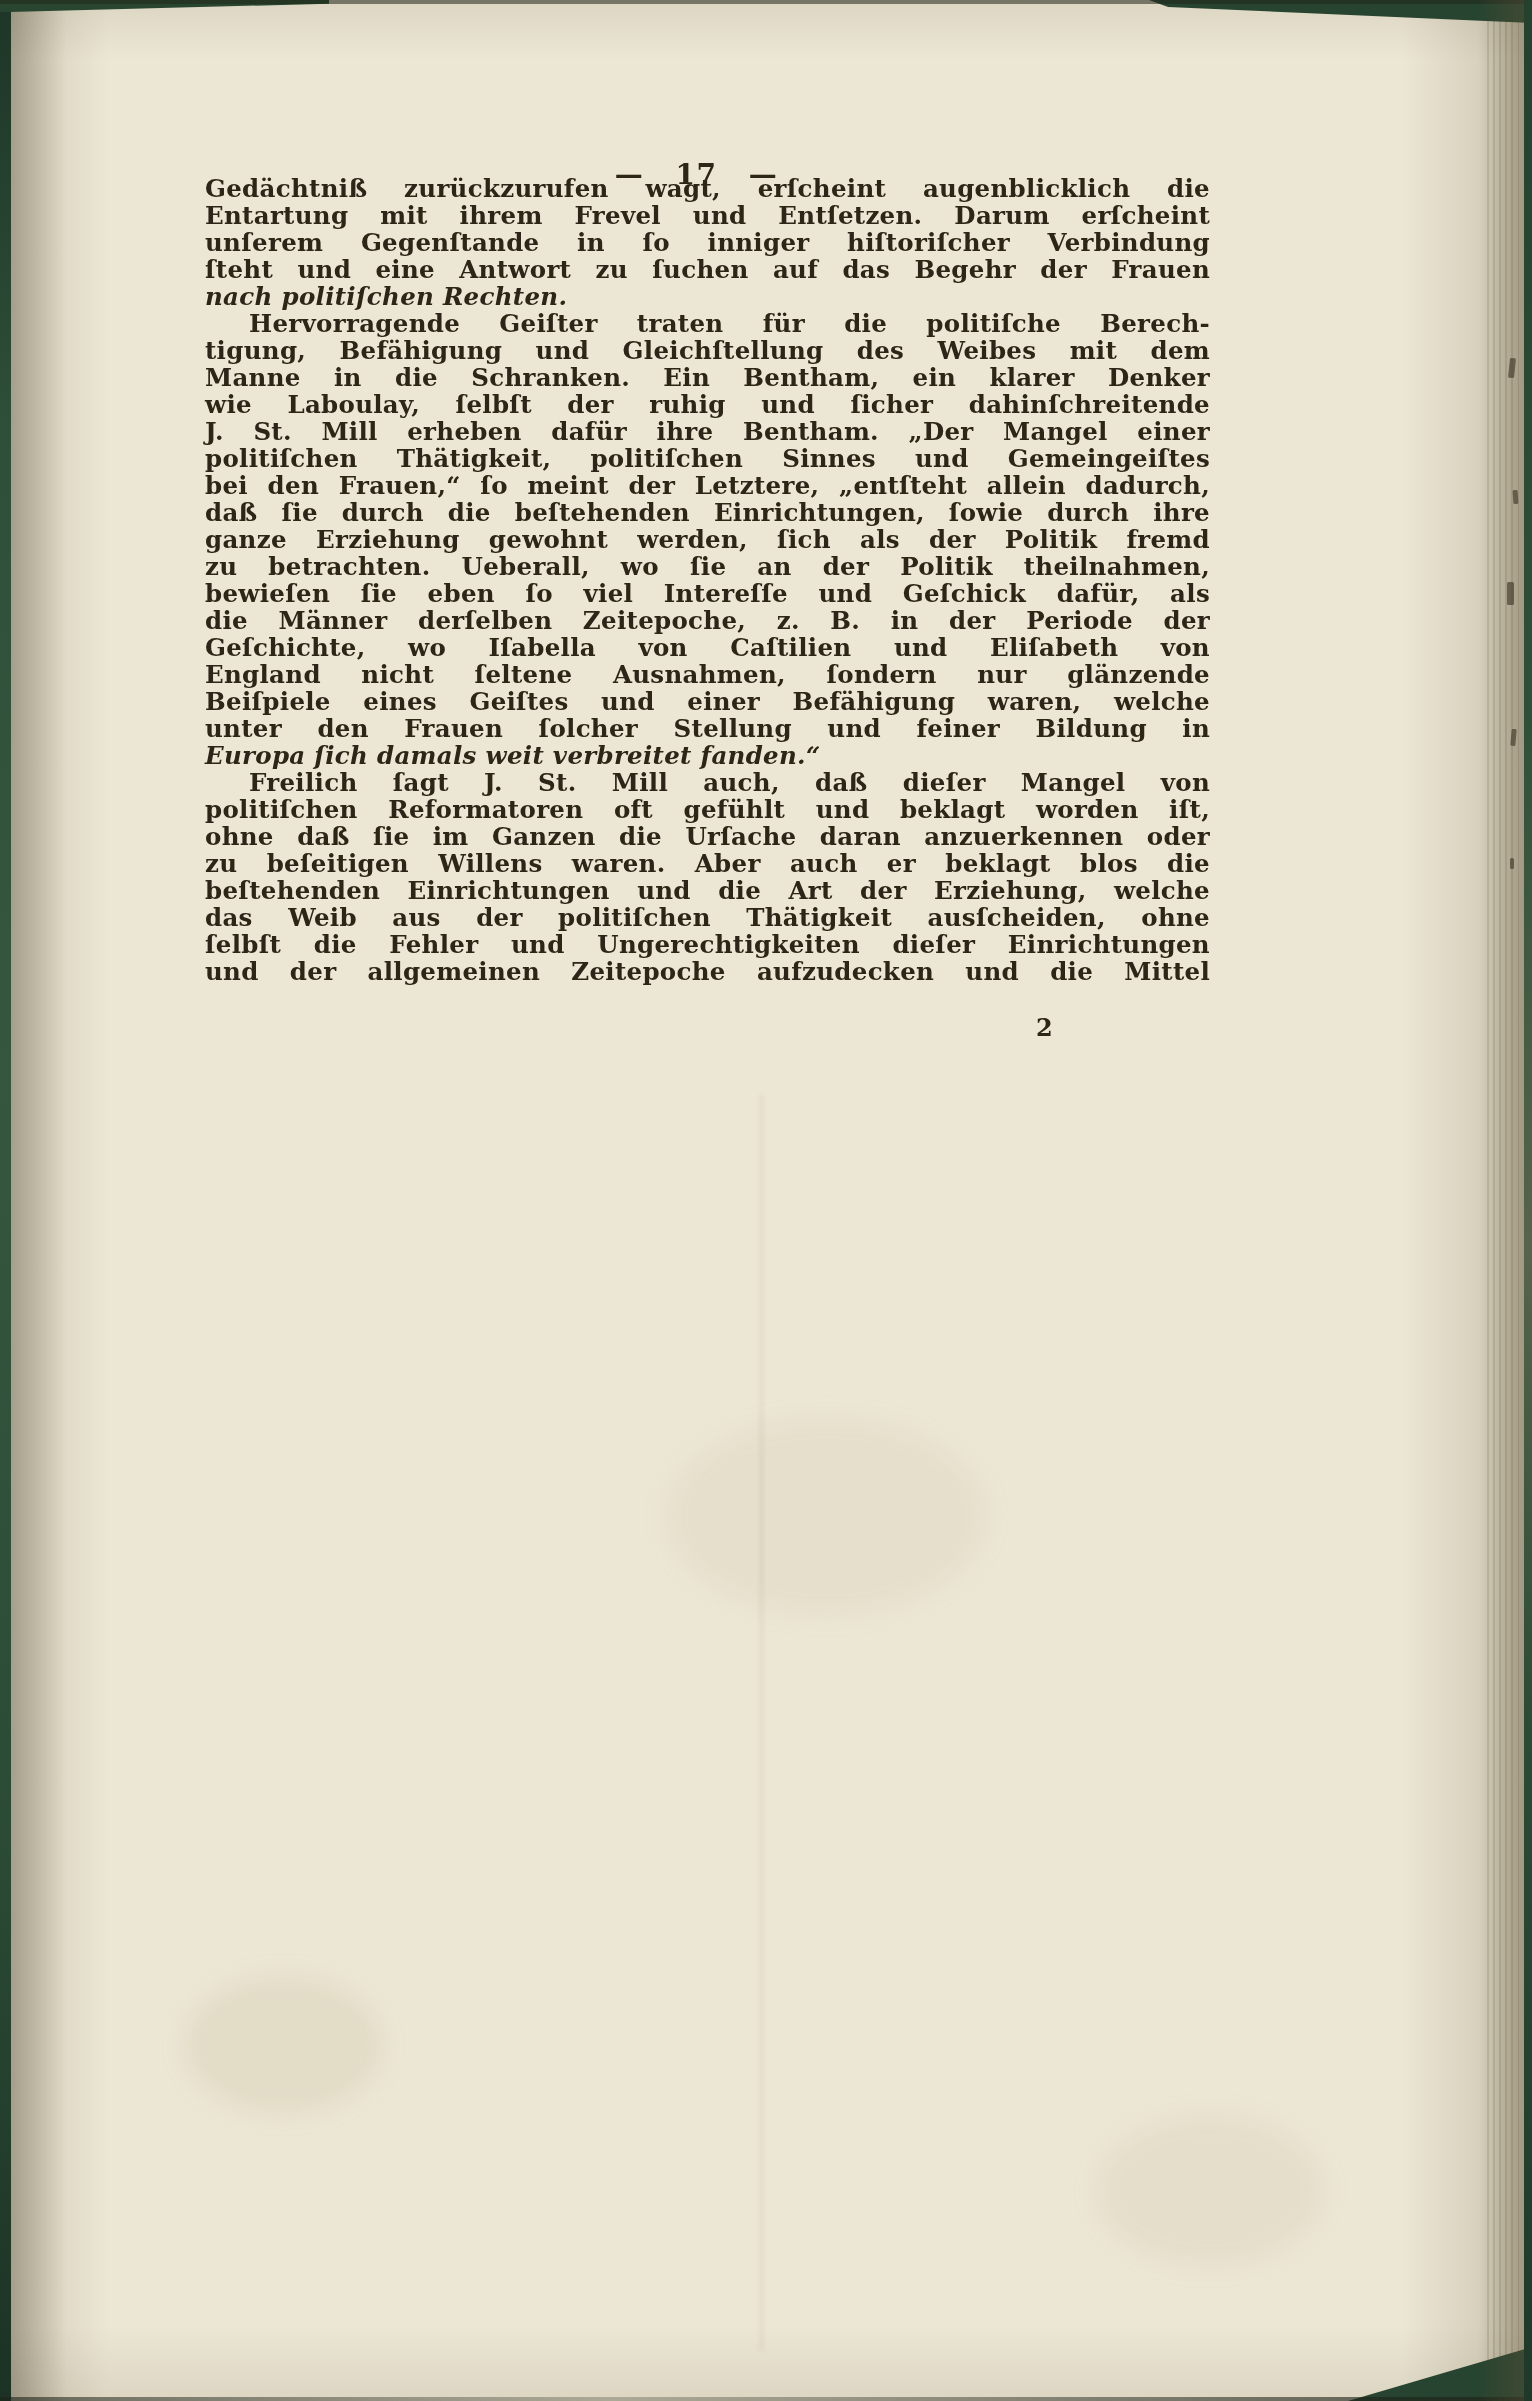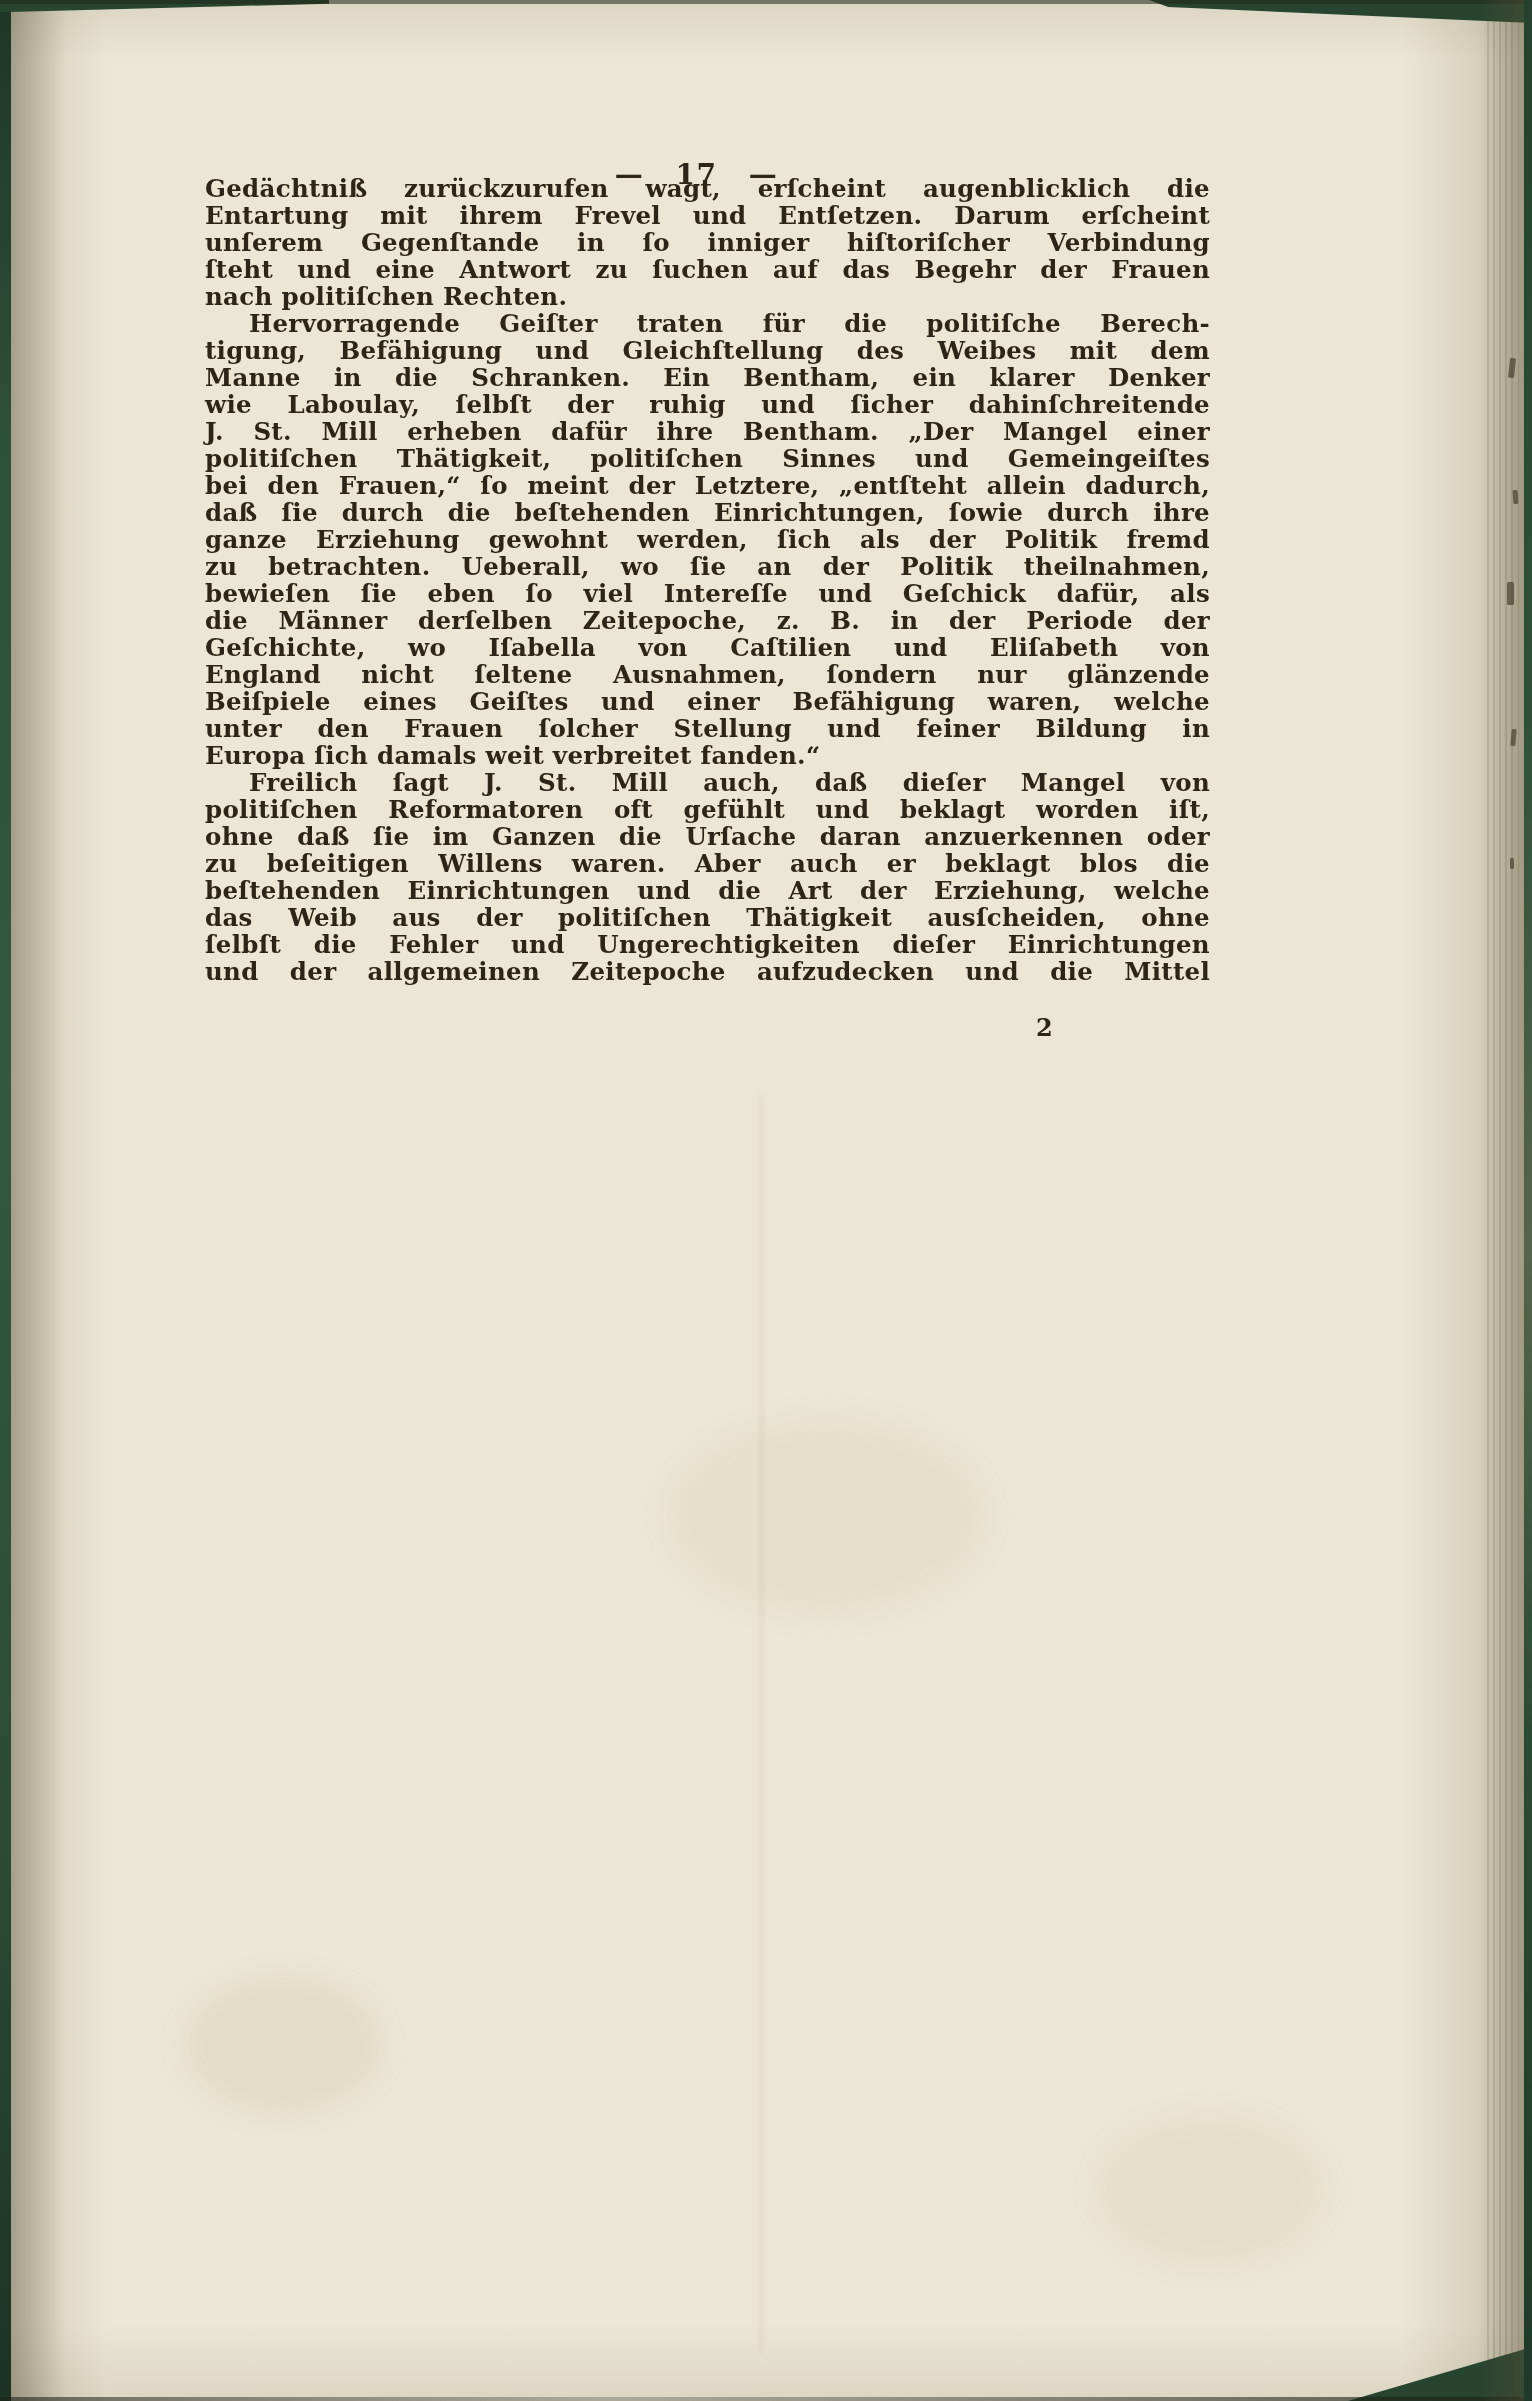--- a/index.html
+++ b/index.html
@@ -55,21 +55,21 @@
   .m4 { right: 15.3px; top: 729px;  width: 5.4px; height: 17px; transform: rotate(5deg); }
   .m5 { right: 17.6px; top: 858px; width: 4.6px; height: 10.7px; }
 
   
   .page-number { position: absolute; left: 195px; width: 1003px; top: 123px;
     text-align: center; font-size: 28px; font-weight: 700;
     word-spacing: 20px; letter-spacing: 1.5px; margin-top: 35px; }
   .text-block { position: absolute; left: 205px; top: 175px; width: 1005px;
     font-size: 24.5px; font-weight: 700; line-height: 27px; letter-spacing: 0.3px; }
   .line { text-align: justify; text-align-last: justify; text-justify: inter-word; }
-  .line.endline { text-align-last: left; }
+  .line.endline { text-align-last: left; font-style: italic; }
   .line.indent { padding-left: 44px; }
   .signature { position: absolute; left: 1036px; top: 1013px; font-size: 24px; font-weight: 700; }
 </style>
 </head>
 <body>
 
 <div class="shade"></div>
 <div class="stain s1"></div>
 <div class="stain s2"></div>
 <div class="stain s3"></div>

